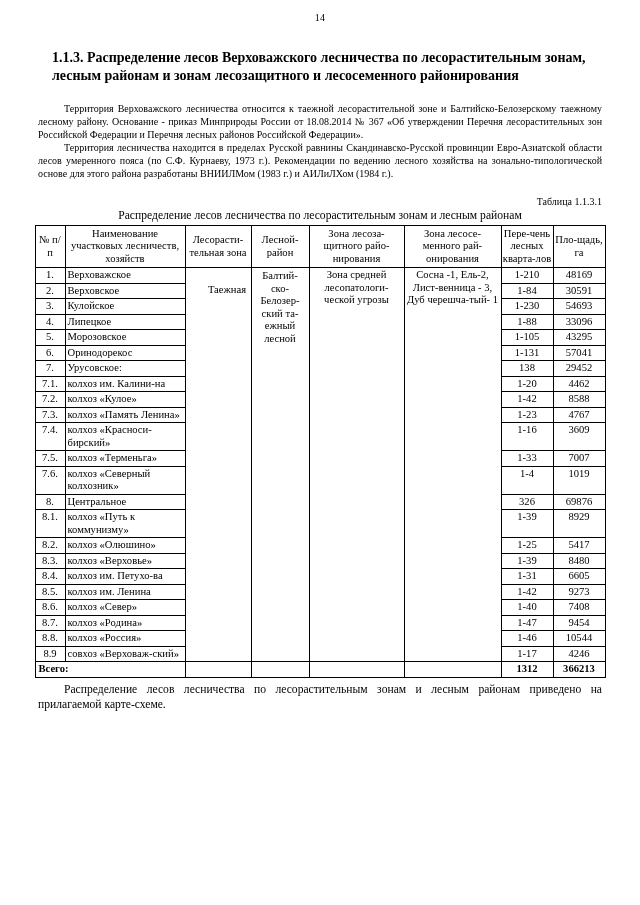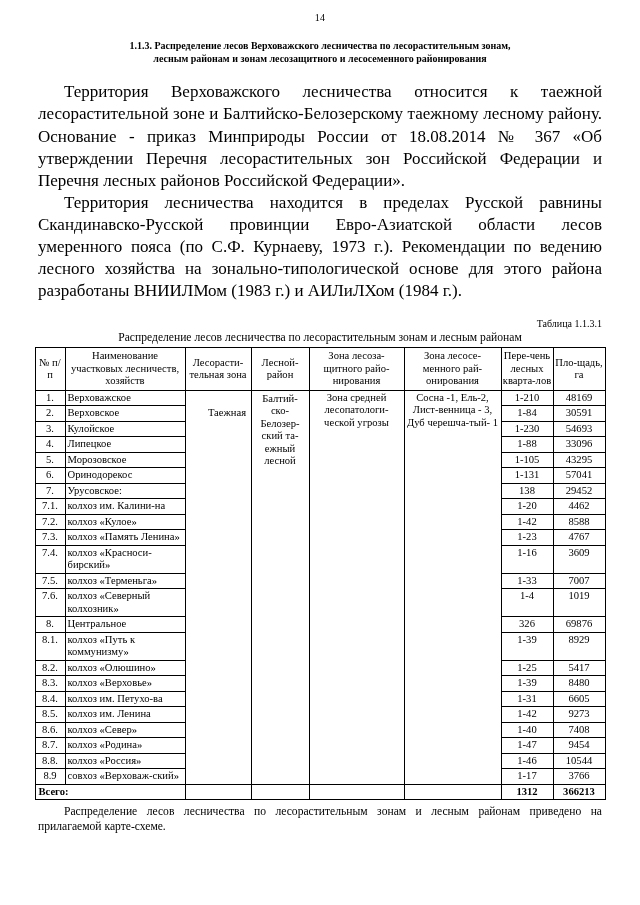--- a/index.html
+++ b/index.html
@@ -22,27 +22,27 @@
     position: relative;
   }
   .page-number {
     text-align: center;
     font-size: 10px;
     padding-top: 12px;
     letter-spacing: 0.2px;
   }
   .doc-title {
     font-weight: bold;
+    font-size: 14px;
+    text-align: left;
+    line-height: 1.32;
+    margin: 26px 52px 0 52px;
+  }
+  .para {
     font-size: 10px;
-    text-align: center;
-    line-height: 1.32;
-    margin: 16px 52px 0 52px;
-  }
-  .para {
-    font-size: 17px;
     line-height: 1.30;
     text-align: justify;
     margin: 0 38px 0 38px;
     text-indent: 26px;
     hyphens: manual;
   }
   .para-first { margin-top: 16px; }
   .para-second { margin-top: 0px; }
   .table-caption-right {
     font-size: 10px;
@@ -264,21 +264,21 @@
         <tr>
           <td class="c-num">8.8.</td>
           <td class="c-name">колхоз «Россия»</td>
           <td class="c-quarters">1-46</td>
           <td class="c-area">10544</td>
         </tr>
         <tr>
           <td class="c-num">8.9</td>
           <td class="c-name">совхоз «Верховаж-ский»</td>
           <td class="c-quarters">1-17</td>
-          <td class="c-area">3766</td>
+          <td class="c-area">4246</td>
         </tr>
         <tr class="total">
           <td class="t-label" colspan="2">Всего:</td>
           <td>&nbsp;</td>
           <td>&nbsp;</td>
           <td>&nbsp;</td>
           <td>&nbsp;</td>
           <td>1312</td>
           <td>366213</td>
         </tr>

